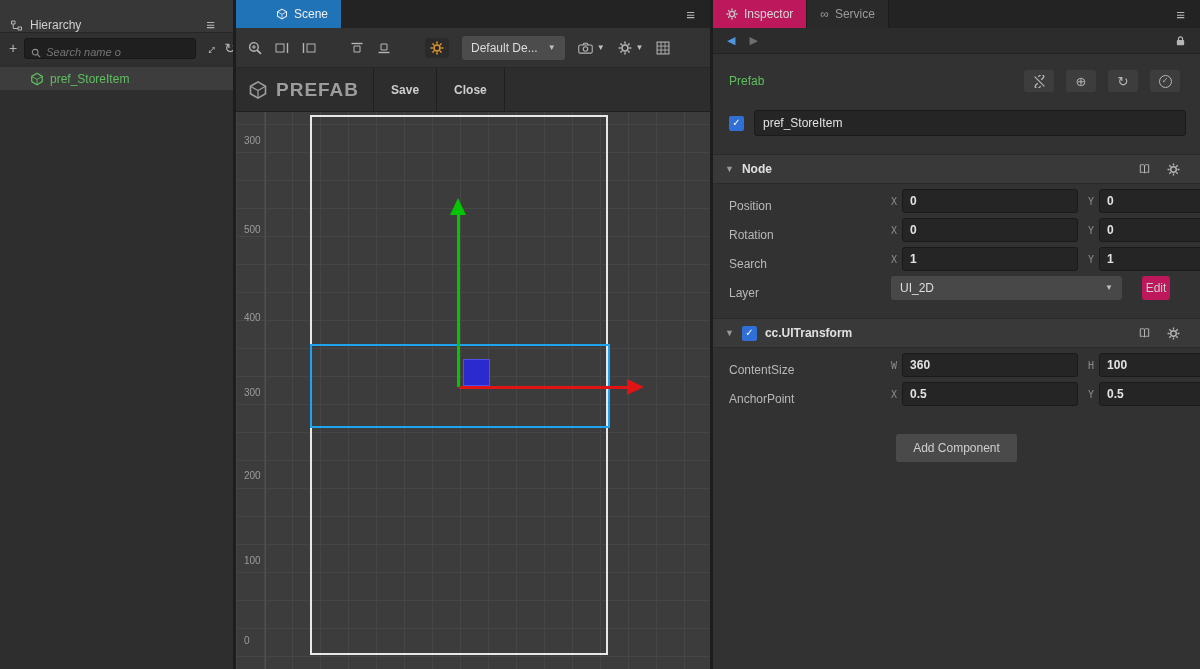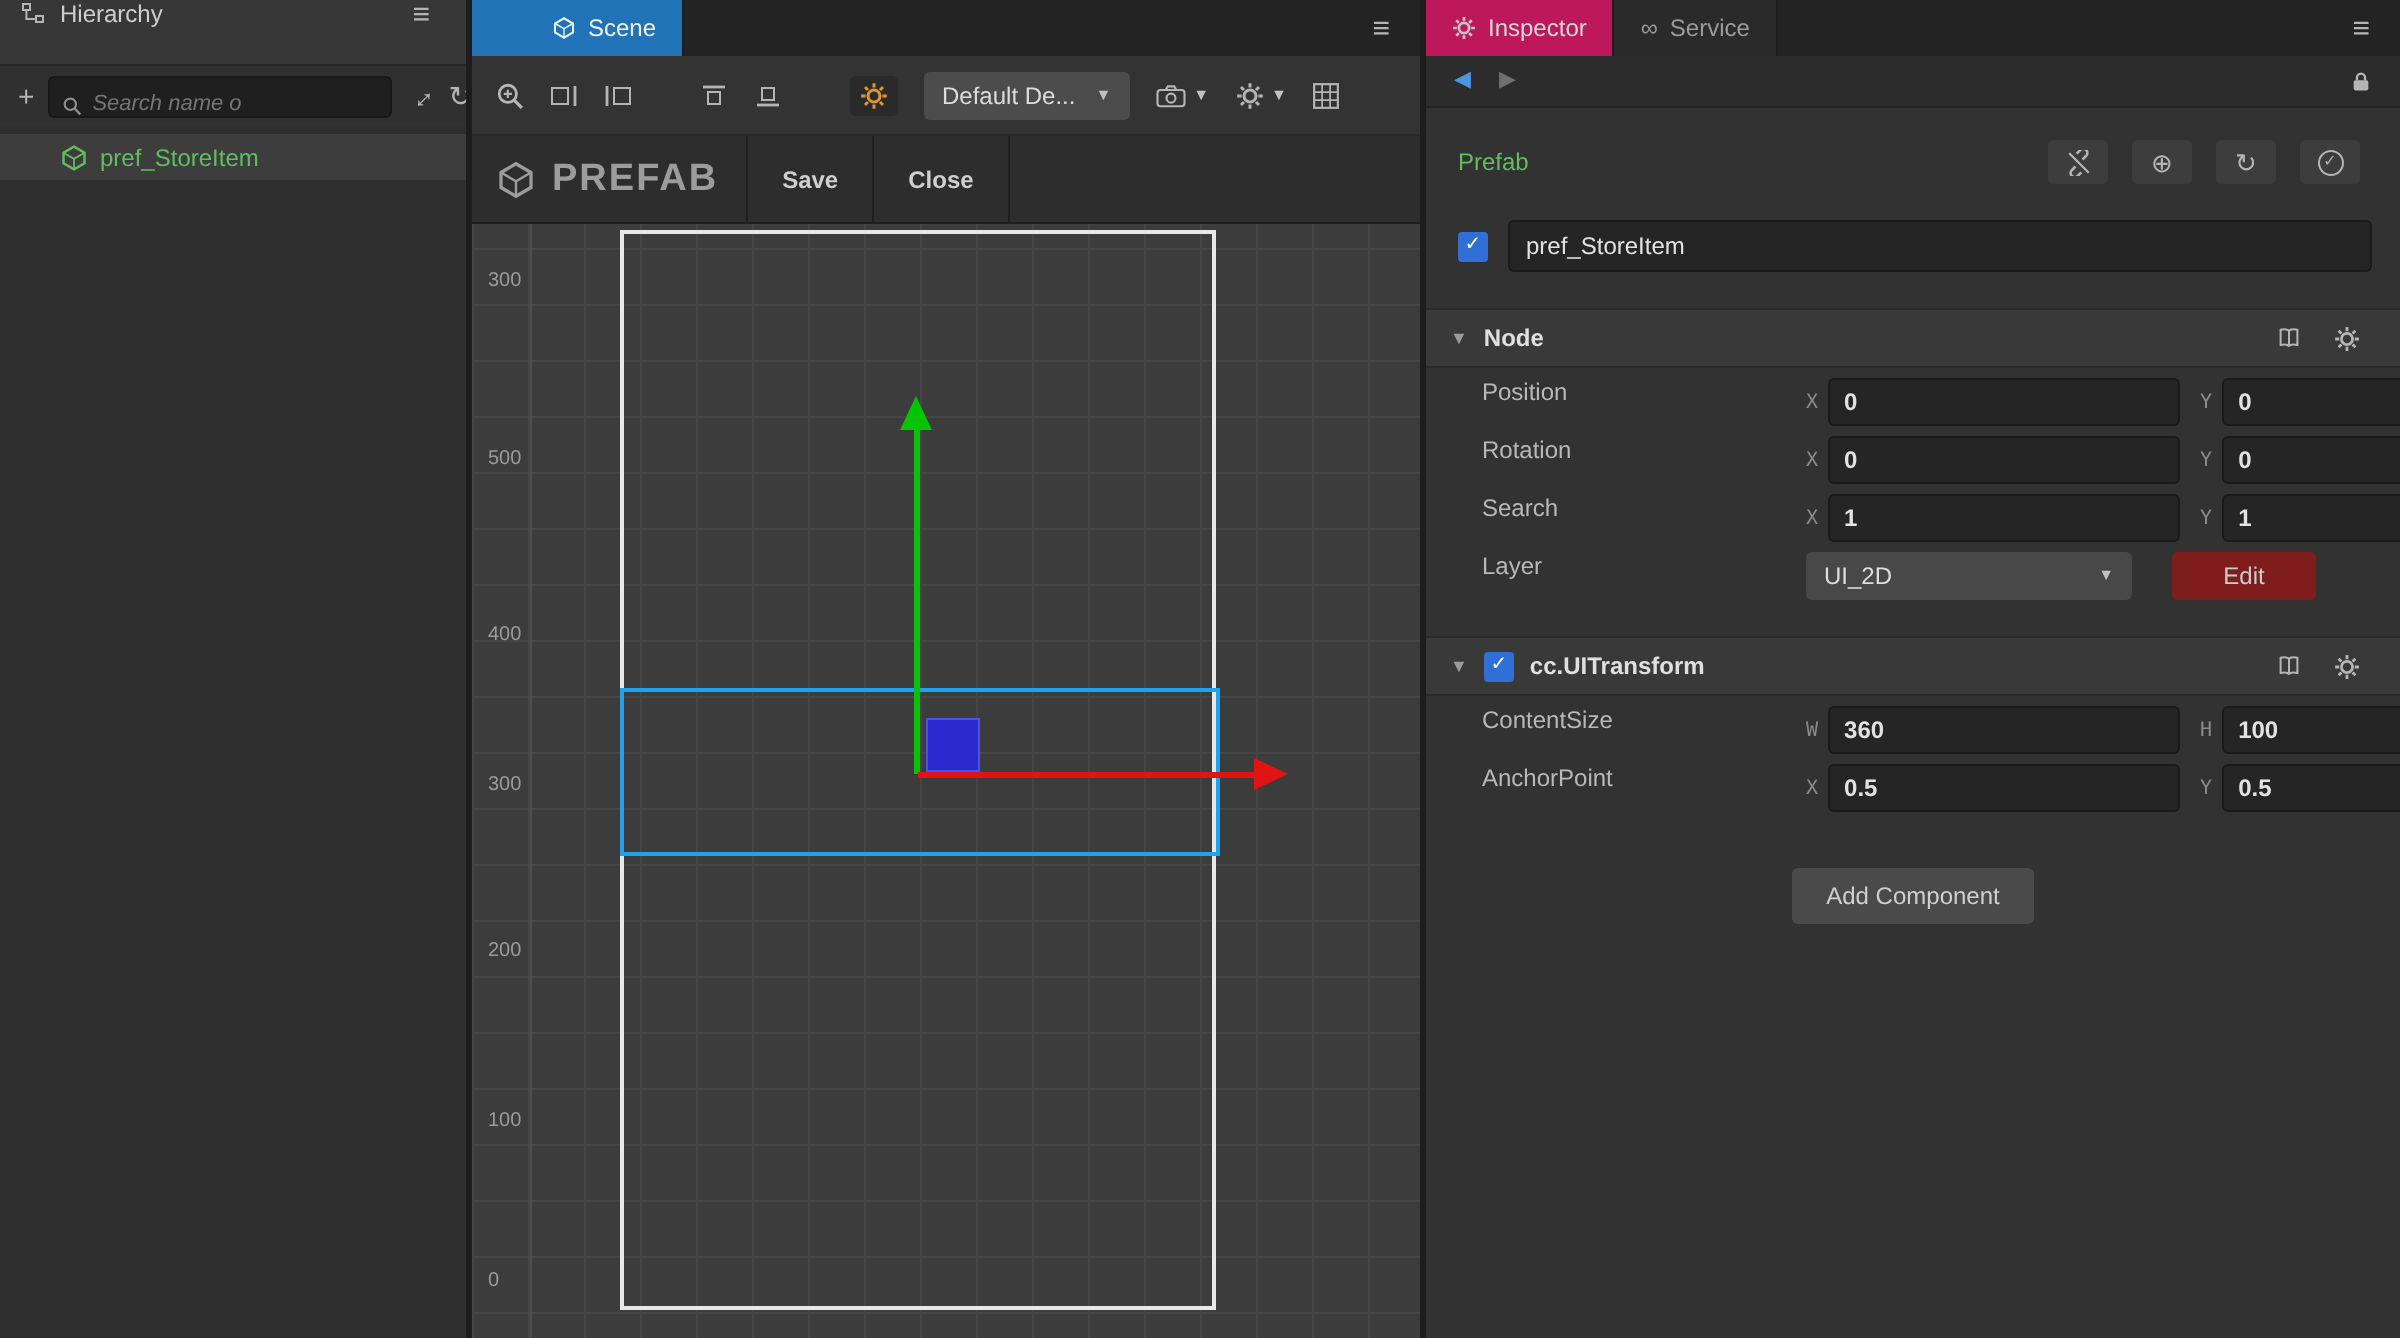--- a/index.html
+++ b/index.html
@@ -6,21 +6,21 @@
 body { background:#1b1b1b; font-family:"Liberation Sans","DejaVu Sans",sans-serif; }
 .app { width:1200px; height:669px; display:flex; background:#2e2e2e; color:#b8b8b8; font-size:12px; overflow:hidden; user-select:none; }
 .i { display:inline-flex; align-items:center; justify-content:center; line-height:1; }
 .panel { display:flex; flex-direction:column; min-width:0; }
 .panel-hier { width:233px; background:#2e2e2e; }
 .gut { width:3px; background:#1d1d1d; flex:none; }
 .panel-scene { width:474px; background:#2e2e2e; }
 .panel-insp { flex:1; background:#323232; }
 
 
-.hier-header { height:33px; background:#373737; display:flex; align-items:flex-start; padding:0 18px 0 10px; border-bottom:1px solid #262626; }
+.hier-header { height:33px; background:#373737; display:flex; align-items:flex-end; padding:0 18px 0 10px; border-bottom:1px solid #262626; }
 .hier-title { color:#cfcfcf; margin-left:7px; flex:1; }
 .menu-glyph { color:#b5b5b5; font-size:15px; cursor:pointer; }
 .hier-toolbar { height:30px; display:flex; align-items:center; padding:0 9px; gap:7px; background:#303030; }
 .glyph-btn { color:#b5b5b5; font-size:14px; cursor:pointer; }
 .searchbox { flex:1; height:21px; background:#1f1f1f; border:1px solid #181818; border-radius:3px; display:flex; align-items:flex-end; padding:0 6px; gap:5px; }
 .searchbox input { flex:1; min-width:0; background:transparent; border:none; outline:none; color:#9a9a9a; font-style:italic; font-size:11px; font-family:inherit; }
 .tree { flex:1; background:#2e2e2e; padding-top:4px; }
 .tree-row { height:23px; display:flex; align-items:center; padding-left:30px; gap:6px; background:#3d3d3d; cursor:pointer; }
 .tree-label { color:#5fbf60; }
 
@@ -70,29 +70,29 @@
 .icon-btn { width:30px; height:22px; background:#3d3d3d; border-radius:3px; display:flex; align-items:center; justify-content:center; margin-left:12px; color:#b5b5b5; cursor:pointer; }
 .circ { width:13px; height:13px; border:1px solid #b5b5b5; border-radius:50%; display:inline-flex; align-items:center; justify-content:center; font-size:8px; color:#b5b5b5; }
 .name-row { display:flex; align-items:center; padding:8px 14px 6px 16px; gap:10px; }
 .checkbox { width:15px; height:15px; background:#2f6fd6; border-radius:2px; display:flex; align-items:center; justify-content:center; color:#fff; font-size:10px; flex:none; cursor:pointer; }
 .text-input { height:26px; background:#252525; border:1px solid #1a1a1a; border-radius:3px; color:#e2e2e2; padding:0 8px; font-size:12px; font-family:inherit; outline:none; }
 .name-row .text-input { flex:1; min-width:0; }
 .section-header { height:30px; background:#393939; border-top:1px solid #2a2a2a; border-bottom:1px solid #2a2a2a; display:flex; align-items:center; padding:0 20px 0 12px; gap:8px; margin-top:12px; }
 .fold { font-size:9px; color:#9a9a9a; cursor:pointer; }
 .section-title { color:#e0e0e0; font-weight:600; flex:1; }
 .hdr-icons { display:flex; gap:16px; align-items:center; }
-.prop-row { display:flex; align-items:flex-start; margin:5px 12px; padding-left:16px; min-height:24px; }
+.prop-row { display:flex; align-items:flex-end; margin:5px 0; padding-left:16px; min-height:24px; }
 .prop-label { width:162px; color:#b8b8b8; flex:none; }
 .fields { flex:1; display:flex; align-items:center; gap:10px; margin-right:30px; }
 .fg { flex:1; display:flex; align-items:center; gap:5px; min-width:0; }
 .axis-l { color:#8b8b8b; font-size:10px; font-family:"DejaVu Sans Mono",monospace; }
 .num { flex:1; min-width:0; height:24px; background:#252525; border:1px solid #1a1a1a; border-radius:3px; color:#e2e2e2; font-weight:bold; padding:0 7px; font-size:12px; font-family:inherit; outline:none; }
 .layer-dd { flex:1; height:24px; background:#484848; border-radius:3px; display:flex; align-items:center; padding:0 9px; color:#dedede; cursor:pointer; }
 .layer-dd .caret { margin-left:auto; }
-.edit-btn { width:72px; height:24px; background:#7f1d1d; border:none; border-radius:3px; color:#cccccc; font-size:12px; font-family:inherit; margin-left:10px; cursor:pointer; }
+.edit-btn { width:28px; height:24px; background:#be185d; border:none; border-radius:3px; color:#cccccc; font-size:12px; font-family:inherit; margin-left:10px; cursor:pointer; }
 .add-comp { display:block; margin:28px auto 0; background:#4a4a4a; border:none; border-radius:3px; color:#cfcfcf; font-size:12px; font-family:inherit; padding:7px 17px; cursor:pointer; }
 svg { flex:none; }
 </style>
 </head>
 <body>
 
 <div class="app">
 
   <section class="panel panel-hier">
     <div class="hier-header">

